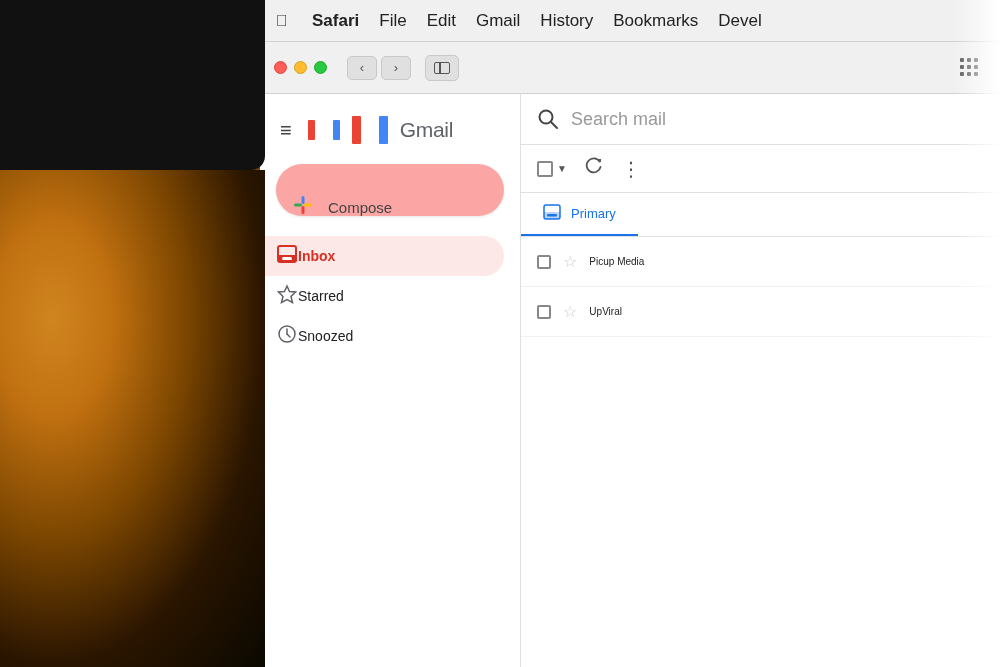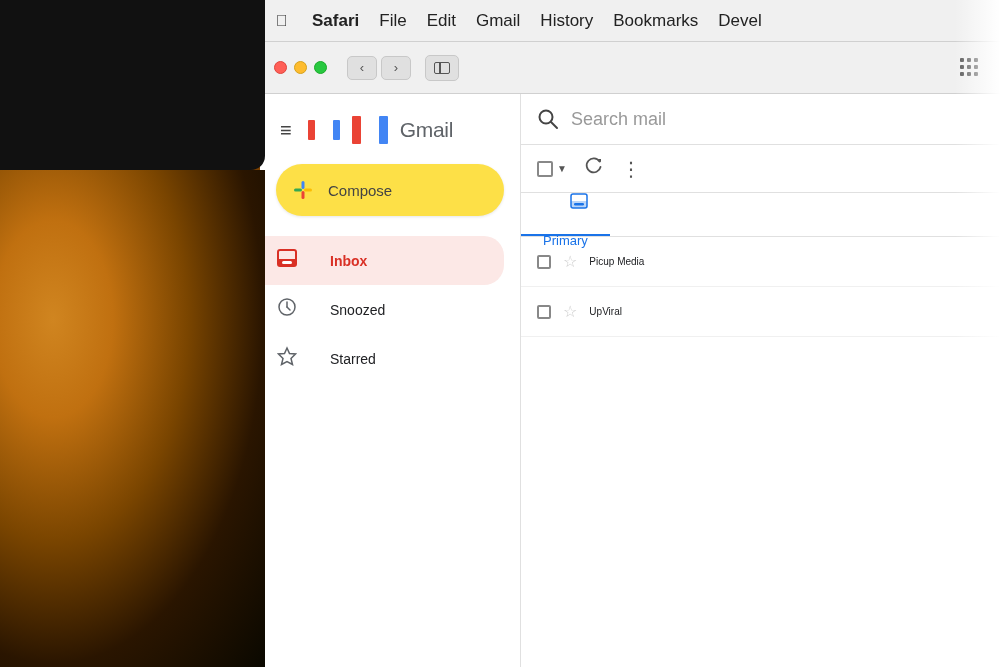--- a/index.html
+++ b/index.html
@@ -175,47 +175,47 @@
     .sidebar-nav {
       width: 260px;
       flex-shrink: 0;
       padding-top: 12px;
     }
 
     
     .compose-btn {
       margin: 0 16px 20px 16px;
       height: 52px;
-      background: #fde047;
+      background: #fca5a5;
       border-radius: 26px;
       display: flex;
-      align-items: center;
+      align-items: flex-end;
       gap: 14px;
       padding: 0 20px 0 16px;
       cursor: pointer;
       font-size: 15px;
       color: #444;
       box-shadow: 0 1px 3px rgba(0,0,0,0.1);
     }
     .compose-plus-icon {
       position: relative;
       width: 22px;
       height: 22px;
       display: flex;
       align-items: center;
       justify-content: center;
     }
 
     
     .nav-item {
       display: flex;
       align-items: center;
-      height: 49px;
+      height: 40px;
       padding: 0 16px;
-      gap: 32px;
+      gap: 0;
       cursor: pointer;
       border-radius: 0 20px 20px 0;
       margin-right: 16px;
       font-size: 14px;
       color: #202124;
     }
     .nav-item.active {
       background: #fce8e6;
       color: #d93025;
       font-weight: 600;
@@ -271,29 +271,28 @@
     }
 
     
     .email-tabs {
       display: flex;
       border-bottom: 1px solid #e0e0e0;
       height: 44px;
     }
     .email-tab {
       display: flex;
-      align-items: flex-end;
-      gap: 20px;
+      align-items: center;
+      gap: 10px;
       padding: 0 22px;
       cursor: pointer;
       font-size: 13px;
       color: #5f6368;
       border-bottom: 2px solid transparent;
       position: relative;
-      flex-direction: column;
     }
     .email-tab.active {
       color: #1a73e8;
       border-bottom: 2px solid #1a73e8;
     }
     .tab-icon {
       font-size: 16px;
     }
 
     
@@ -495,35 +494,35 @@
             <rect x="1" y="10" width="18" height="7" rx="1" fill="#d93025"></rect>
             <rect x="5" y="12" width="10" height="3" rx="1.5" fill="white"></rect>
           </svg>
         </span>
         <span>Inbox</span>
       </div>
 
       <div class="nav-item">
         <span class="nav-icon">
           <svg width="20" height="20" viewBox="0 0 20 20">
+            <polygon points="10,2 12.5,7.5 18.5,8 14,12.5 15.5,18.5 10,15.5 4.5,18.5 6,12.5 1.5,8 7.5,7.5" fill="none" stroke="#5f6368" stroke-width="1.5"></polygon>
+          </svg>
+        </span>
+        <span>Starred</span>
+      </div>
+
+      <div class="nav-item">
+        <span class="nav-icon">
+          <svg width="20" height="20" viewBox="0 0 20 20">
             <circle cx="10" cy="10" r="8" fill="none" stroke="#5f6368" stroke-width="1.5"></circle>
             <line x1="10" y1="5" x2="10" y2="10" stroke="#5f6368" stroke-width="1.5" stroke-linecap="round"></line>
             <line x1="10" y1="10" x2="13" y2="13" stroke="#5f6368" stroke-width="1.5" stroke-linecap="round"></line>
           </svg>
         </span>
         <span>Snoozed</span>
-      </div>
-
-      <div class="nav-item">
-        <span class="nav-icon">
-          <svg width="20" height="20" viewBox="0 0 20 20">
-            <polygon points="10,2 12.5,7.5 18.5,8 14,12.5 15.5,18.5 10,15.5 4.5,18.5 6,12.5 1.5,8 7.5,7.5" fill="none" stroke="#5f6368" stroke-width="1.5"></polygon>
-          </svg>
-        </span>
-        <span>Starred</span>
       </div>
     </div>
 
     <div class="email-content">
 
       <div style="display:flex;align-items:flex-end;padding:14px 16px;gap:12px;border-bottom:1px solid #e0e0e0;">
         <svg width="22" height="22" viewBox="0 0 22 22">
           <circle cx="9" cy="9" r="6.5" fill="none" stroke="#444" stroke-width="2"></circle>
           <line x1="14" y1="14" x2="20" y2="20" stroke="#444" stroke-width="2" stroke-linecap="round"></line>
         </svg>

